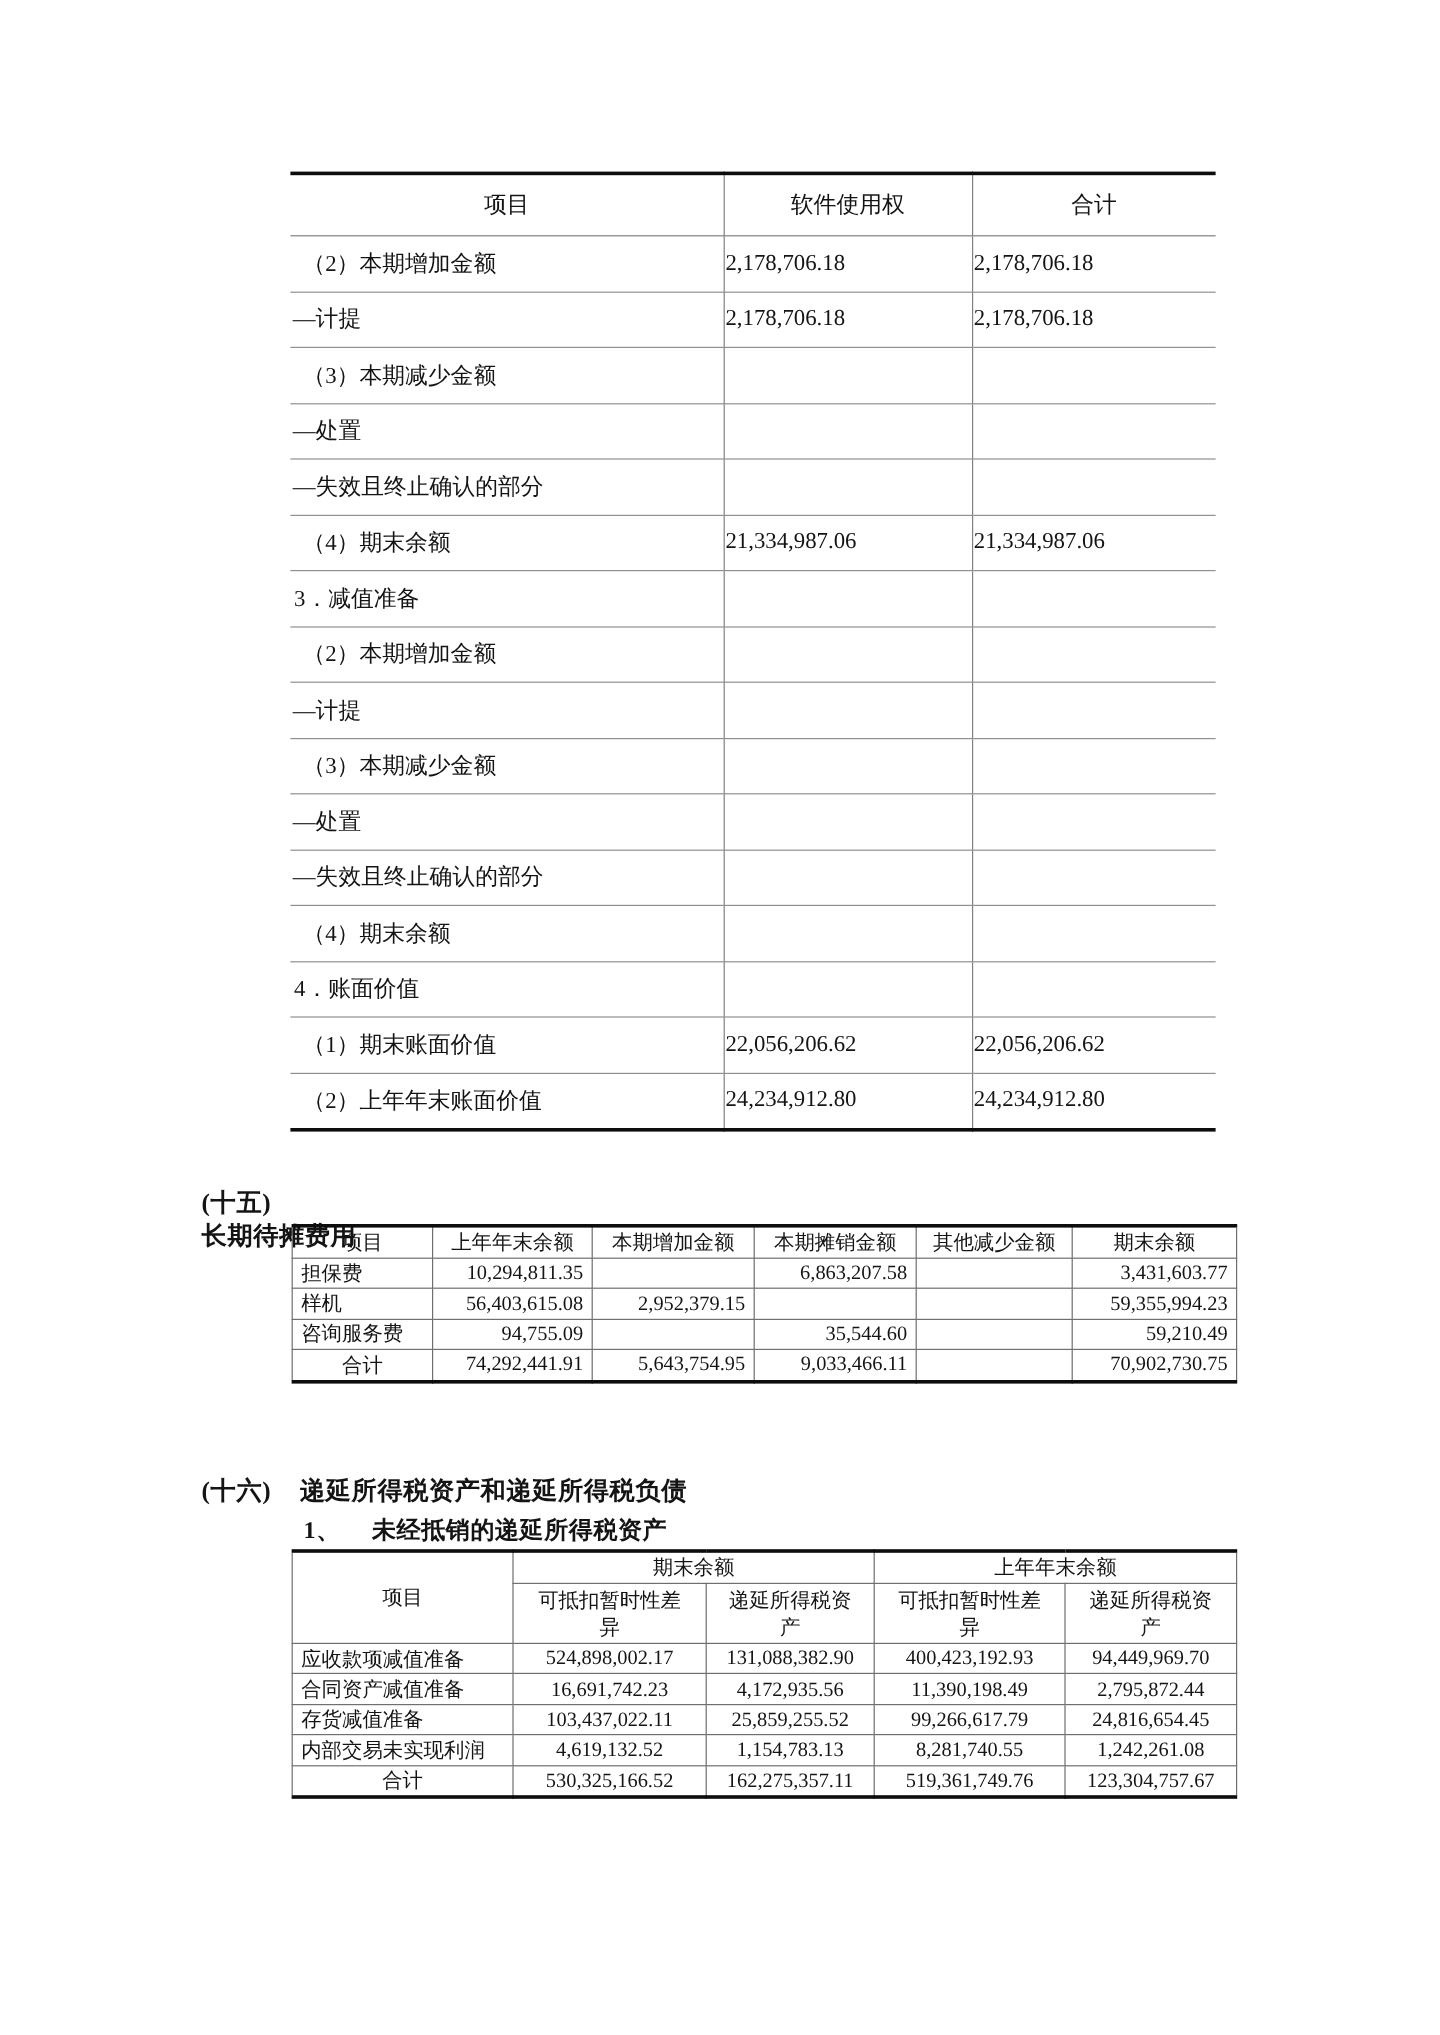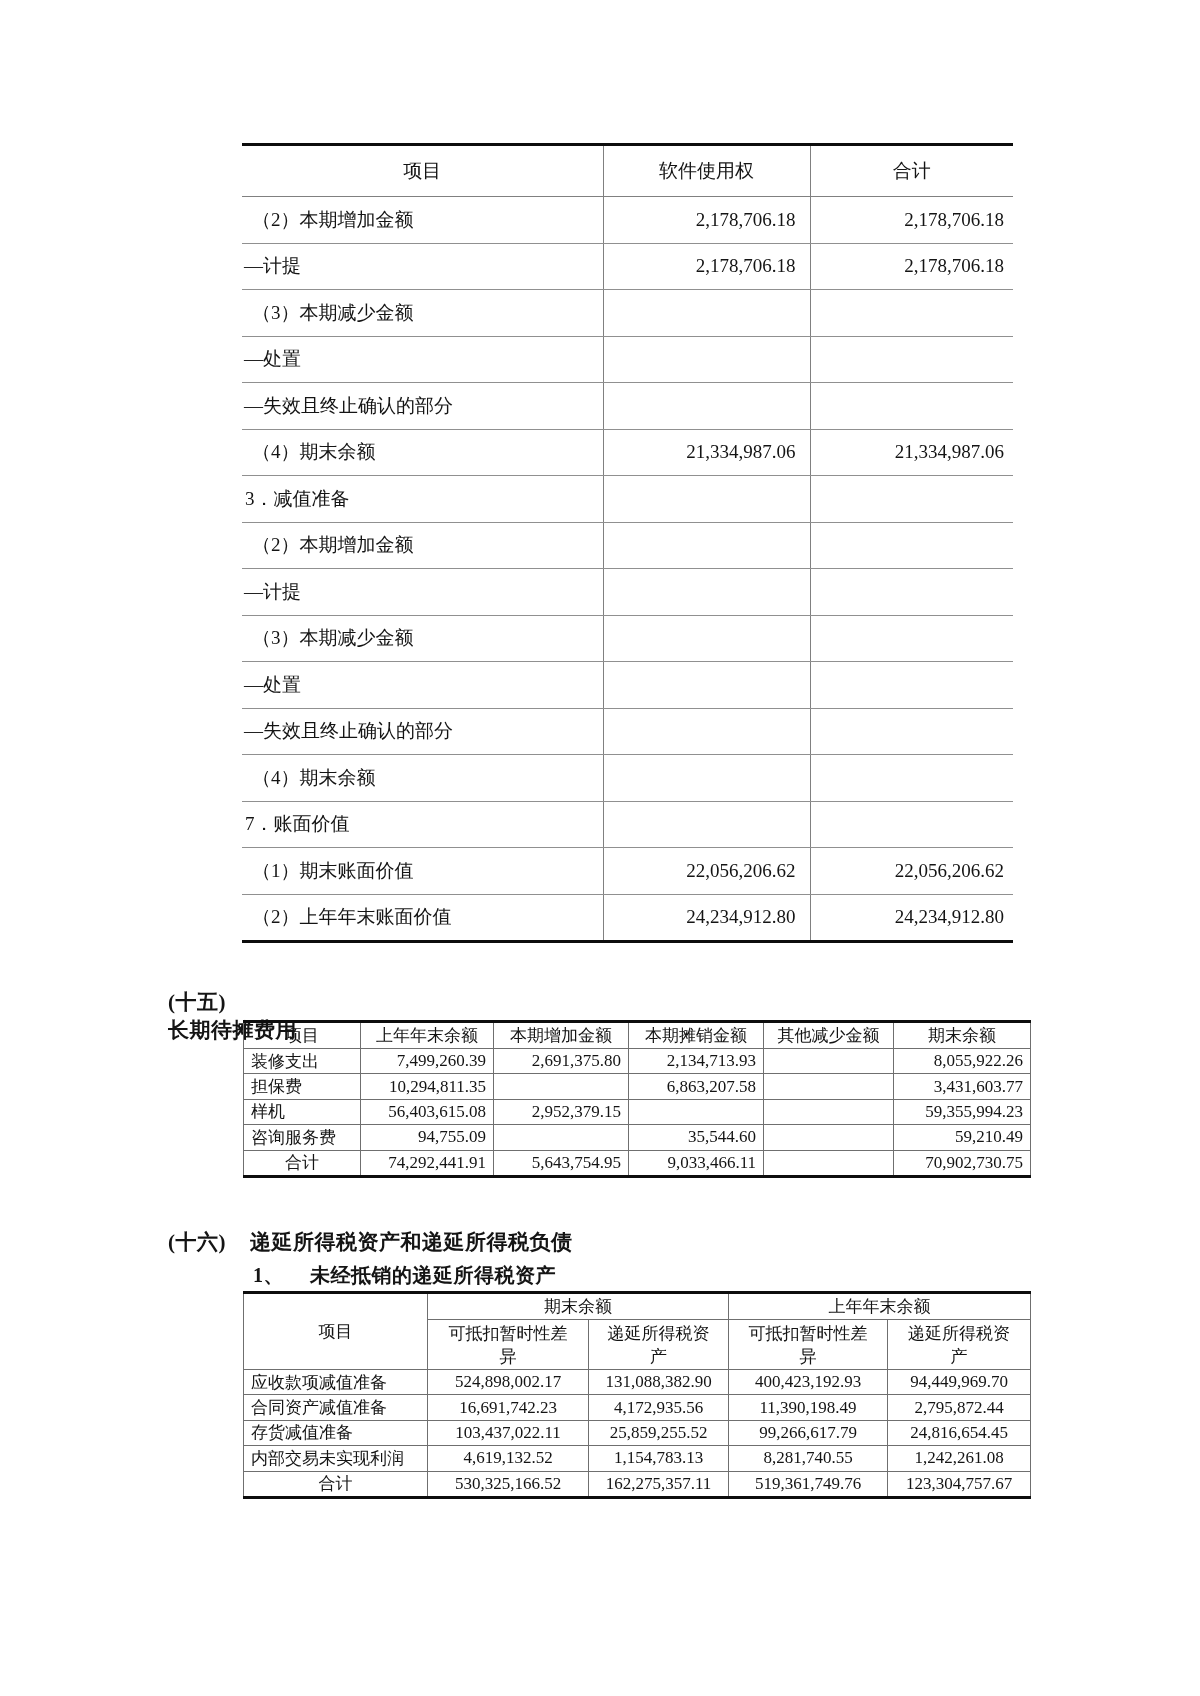--- a/index.html
+++ b/index.html
@@ -16,21 +16,21 @@
         border-top:3px solid #0d0d0d; border-bottom:3px solid #0d0d0d; }
   #t1 th { height:48px; font-weight:normal; font-size:19px; text-align:center;
            border-bottom:1px solid #808080; }
   #t1 td { height:43.5px; font-size:19px; border-bottom:1px solid #909090; }
   #t1 tr > *:nth-child(1), #t1 tr > *:nth-child(2) { border-right:1px solid #808080; }
   #t1 tbody tr:last-child td { border-bottom:none; }
   #t1 td.lbl { text-align:left; }
   #t1 td.ind   { padding-left:10px; }
   #t1 td.dash  { padding-left:2px; }
   #t1 td.plain { padding-left:3px; }
-  #t1 td.num { text-align:right; padding-right:14px; }
+  #t1 td.num { padding-right:14px; }
   #t1 td.num:last-child { padding-right:9px; }
 
   
   .heading { position:absolute; display:flex; font-weight:bold; font-size:21px;
              letter-spacing:0.5px; }
   .heading .hnum { width:82px; flex:none; }
   #h15 { left:168px; top:988px;flex-direction:column; }
   #h16 { left:168px; top:1228px; }
   #h16-1 { left:253px; top:1262px; font-size:20px; }
   #h16-1 .hnum { width:57px; }
@@ -136,21 +136,21 @@
         <td class="lbl dash">—失效且终止确认的部分</td>
         <td class="num"></td>
         <td class="num"></td>
       </tr>
       <tr>
         <td class="lbl ind">（4）期末余额</td>
         <td class="num"></td>
         <td class="num"></td>
       </tr>
       <tr>
-        <td class="lbl plain">7．账面价值</td>
+        <td class="lbl plain">4．账面价值</td>
         <td class="num"></td>
         <td class="num"></td>
       </tr>
       <tr>
         <td class="lbl ind">（1）期末账面价值</td>
         <td class="num">22,056,206.62</td>
         <td class="num">22,056,206.62</td>
       </tr>
       <tr>
         <td class="lbl ind">（2）上年年末账面价值</td>
@@ -178,28 +178,20 @@
       <tr>
         <th>项目</th>
         <th>上年年末余额</th>
         <th>本期增加金额</th>
         <th>本期摊销金额</th>
         <th>其他减少金额</th>
         <th>期末余额</th>
       </tr>
     </thead>
     <tbody>
-      <tr>
-        <td class="item">装修支出</td>
-        <td class="num">7,499,260.39</td>
-        <td class="num">2,691,375.80</td>
-        <td class="num">2,134,713.93</td>
-        <td class="num"></td>
-        <td class="num">8,055,922.26</td>
-      </tr>
       <tr>
         <td class="item">担保费</td>
         <td class="num">10,294,811.35</td>
         <td class="num"></td>
         <td class="num">6,863,207.58</td>
         <td class="num"></td>
         <td class="num">3,431,603.77</td>
       </tr>
       <tr>
         <td class="item">样机</td>

